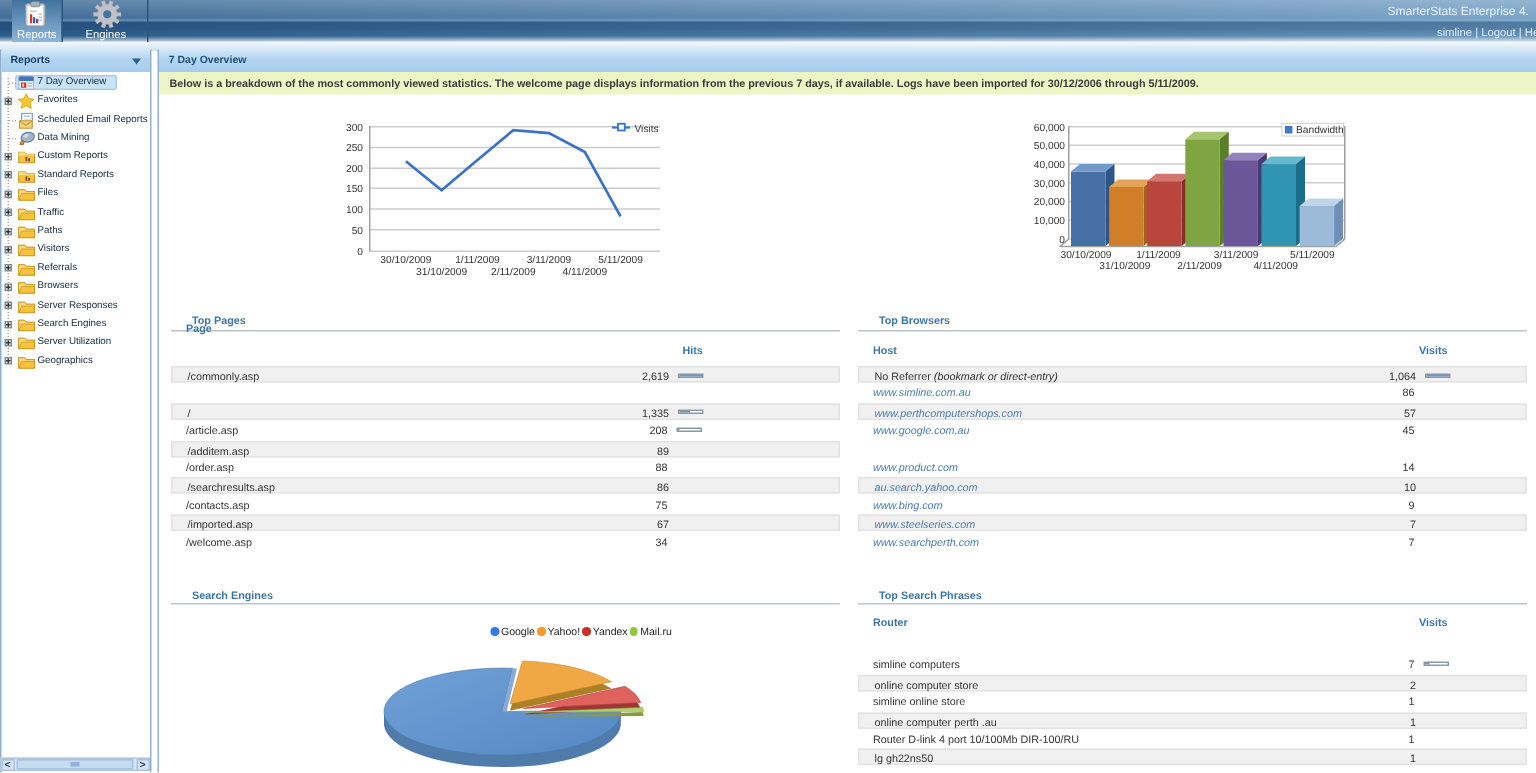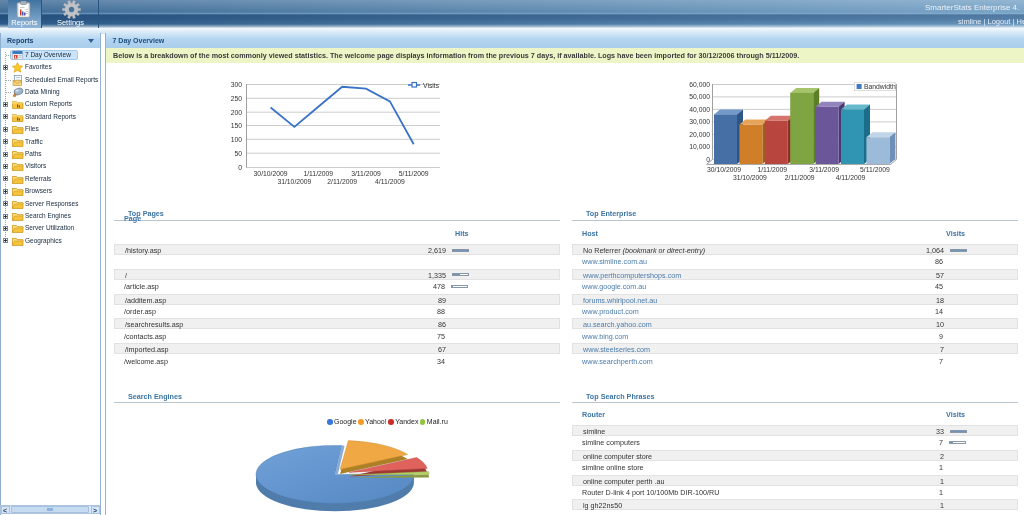--- a/index.html
+++ b/index.html
@@ -58,21 +58,21 @@
 .colhead { font-size:7.2px; font-weight:bold; color:#3c75a5; }
 
 
 .tbl { font-size:7.2px; color:#333; }
 .row { position:absolute; left:0; width:446px; height:11.1px; line-height:11.1px; white-space:nowrap; }
 .row.odd { background:#f0f0f0; border:1px solid #e2e2e2; }
 .row .name { position:absolute; left:10px; top:0; }
 .row .num { position:absolute; left:300px; width:31px; text-align:right; top:0; }
 .row .bar { position:absolute; left:337px; top:3.5px; width:17px; height:3px; border:1px solid #8898a8; background:#fff; }
 .row .bar i { display:block; height:100%; background:#7292b8; }
-.lnk { color:#4a7bab; }
+.lnk { color:#4a7bab;font-style:italic; }
 .dot { display:inline-block; width:5.5px; height:5.5px; border-radius:50%; margin-right:1.5px; vertical-align:-0.5px; }
 #tr .row .num, #ts .row .num { left:340px; }
 #tr .row .bar, #ts .row .bar { left:377px; }
 </style>
 </head>
 <body>
 
 <div id="nav" class="abs"></div>
 <div id="navstrip" class="abs"></div>
 <div id="band" class="abs"></div>
@@ -89,21 +89,21 @@
     <rect x="6" y="10.5" width="1.5" height="4" fill="#3a5cb0"></rect>
     <rect x="8" y="11.5" width="1.5" height="3" fill="#6a4a9c"></rect>
   </svg>
   <div class="lbl">Reports</div>
 </div>
 <div id="tab-settings" class="tab abs">
   <svg width="19" height="19" viewBox="0 0 19 19" style="position:absolute;left:19px;top:0px">
     <path fill="#bfc2c6" stroke="#9a9da1" stroke-width="0.4" d="M18.71 8.19 L18.71 10.81 L16.09 10.73 L15.55 12.38 L17.72 13.85 L16.18 15.97 L14.11 14.37 L12.70 15.38 L13.59 17.85 L11.10 18.66 L10.37 16.14 L8.63 16.14 L7.90 18.66 L5.41 17.85 L6.30 15.38 L4.89 14.37 L2.82 15.97 L1.28 13.85 L3.45 12.38 L2.91 10.73 L0.29 10.81 L0.29 8.19 L2.91 8.27 L3.45 6.62 L1.28 5.15 L2.82 3.03 L4.89 4.63 L6.30 3.62 L5.41 1.15 L7.90 0.34 L8.63 2.86 L10.37 2.86 L11.10 0.34 L13.59 1.15 L12.70 3.62 L14.11 4.63 L16.18 3.03 L17.72 5.15 L15.55 6.62 L16.09 8.27 Z"></path>
     <circle cx="9.5" cy="9.5" r="2.7" fill="#45759f"></circle>
   </svg>
-  <div class="lbl">Settings</div>
+  <div class="lbl">Engines</div>
 </div>
 <div id="brandtext" class="abs">SmarterStats Enterprise 4.</div>
 <div id="logintext" class="abs">simline | Logout | Help</div>
 
 <div id="side-border" class="abs"></div>
 <div id="side-head" class="abs">Reports<span class="tri"></span></div>
 <div id="split1" class="abs"></div>
 <div id="split2" class="abs"></div>
 <div id="treeline" class="abs"></div>
 <div id="sel-item" class="abs"></div>
@@ -376,36 +376,36 @@
   </g>
 </svg>
 </div>
 
 <div class="sechead abs" style="left:128px;top:209px">Top Pages</div>
 <div class="secrule abs" style="left:114px;top:220px;width:446px"></div>
 <div class="colhead abs" style="left:124px;top:214px">Page</div>
 <div class="colhead abs" style="left:455px;top:229px">Hits</div>
 <div id="tp" class="abs tbl" style="left:114px;top:244px;width:446px;height:130px">
   <div class="row odd" style="top:0px">
-      <span class="name">/history.asp</span>
+      <span class="name">/commonly.asp</span>
       <span class="num">2,619</span>
       <span class="bar">
         <i style="width:100%"></i>
       </span>
     </div>
   <div class="row odd" style="top:24.8px">
       <span class="name">/</span>
       <span class="num">1,335</span>
       <span class="bar">
         <i style="width:47%"></i>
       </span>
     </div>
   <div class="row" style="top:37.2px">
       <span class="name">/article.asp</span>
-      <span class="num">478</span>
+      <span class="num">208</span>
       <span class="bar">
         <i style="width:5%"></i>
       </span>
     </div>
   <div class="row odd" style="top:49.6px">
       <span class="name">/additem.asp</span>
       <span class="num">89</span>
     </div>
   <div class="row" style="top:62px">
       <span class="name">/order.asp</span>
@@ -422,21 +422,21 @@
   <div class="row odd" style="top:99.2px">
       <span class="name">/imported.asp</span>
       <span class="num">67</span>
     </div>
   <div class="row" style="top:111.6px">
       <span class="name">/welcome.asp</span>
       <span class="num">34</span>
     </div>
 </div>
 
-<div class="sechead abs" style="left:586px;top:209px">Top Enterprise</div>
+<div class="sechead abs" style="left:586px;top:209px">Top Browsers</div>
 <div class="secrule abs" style="left:572px;top:220px;width:446px"></div>
 <div class="colhead abs" style="left:582px;top:229px">Host</div>
 <div class="colhead abs" style="left:946px;top:229px">Visits</div>
 <div id="tr" class="abs tbl" style="left:572px;top:244px;width:446px;height:130px">
   <div class="row odd" style="top:0px">
       <span class="name">No Referrer <i>(bookmark or direct-entry)</i></span>
       <span class="num">1,064</span>
       <span class="bar">
         <i style="width:100%"></i>
       </span>
@@ -446,24 +446,20 @@
       <span class="num">86</span>
     </div>
   <div class="row odd" style="top:24.8px">
       <span class="name lnk">www.perthcomputershops.com</span>
       <span class="num">57</span>
     </div>
   <div class="row" style="top:37.2px">
       <span class="name lnk">www.google.com.au</span>
       <span class="num">45</span>
     </div>
-  <div class="row odd" style="top:49.6px">
-      <span class="name lnk">forums.whirlpool.net.au</span>
-      <span class="num">18</span>
-    </div>
   <div class="row" style="top:62px">
       <span class="name lnk">www.product.com</span>
       <span class="num">14</span>
     </div>
   <div class="row odd" style="top:74.4px">
       <span class="name lnk">au.search.yahoo.com</span>
       <span class="num">10</span>
     </div>
   <div class="row" style="top:86.8px">
       <span class="name lnk">www.bing.com</span>
@@ -511,27 +507,20 @@
 
   <path d="M95 44.4 L101.9 15.5 L104.6 15.8 L97.8 44.4 Z" fill="#85abd6"></path>
 </svg>
 </div>
 
 <div class="sechead abs" style="left:586px;top:392px">Top Search Phrases</div>
 <div class="secrule abs" style="left:572px;top:402px;width:446px"></div>
 <div class="colhead abs" style="left:582px;top:410px">Router</div>
 <div class="colhead abs" style="left:946px;top:410px">Visits</div>
 <div id="ts" class="abs tbl" style="left:572px;top:425px;width:446px;height:90px">
-  <div class="row odd" style="top:0px">
-      <span class="name">simline</span>
-      <span class="num">33</span>
-      <span class="bar">
-        <i style="width:100%"></i>
-      </span>
-    </div>
   <div class="row" style="top:12.4px">
       <span class="name">simline computers</span>
       <span class="num">7</span>
       <span class="bar">
         <i style="width:21%"></i>
       </span>
     </div>
   <div class="row odd" style="top:24.8px">
       <span class="name">online computer store</span>
       <span class="num">2</span>

